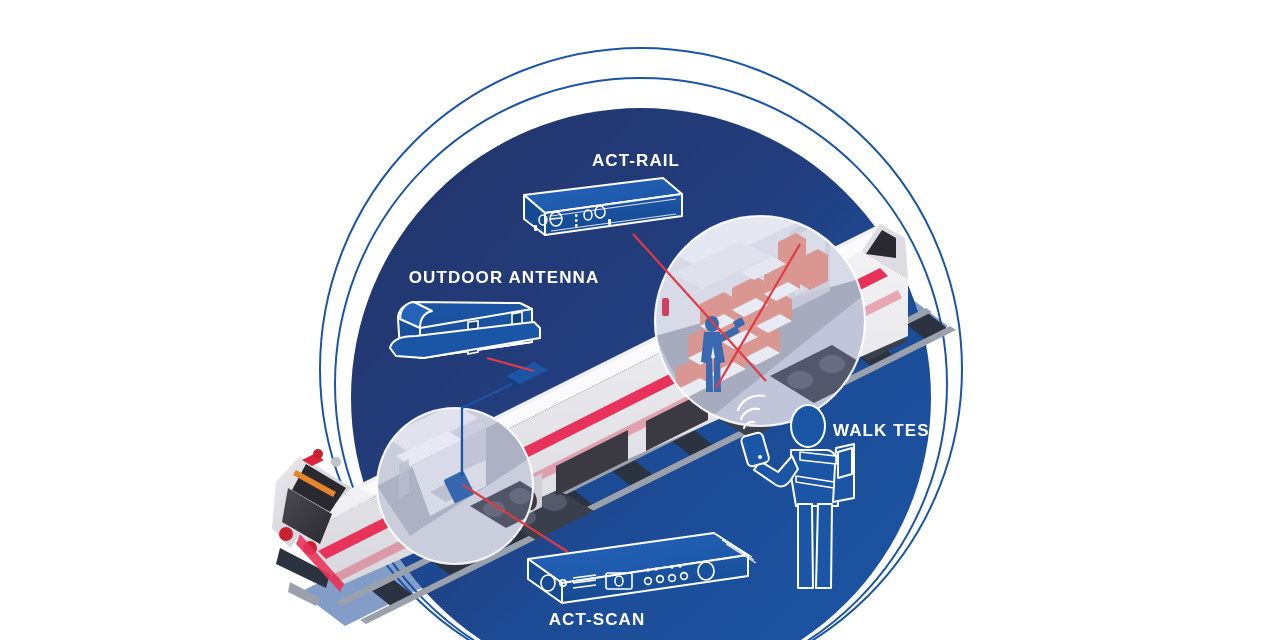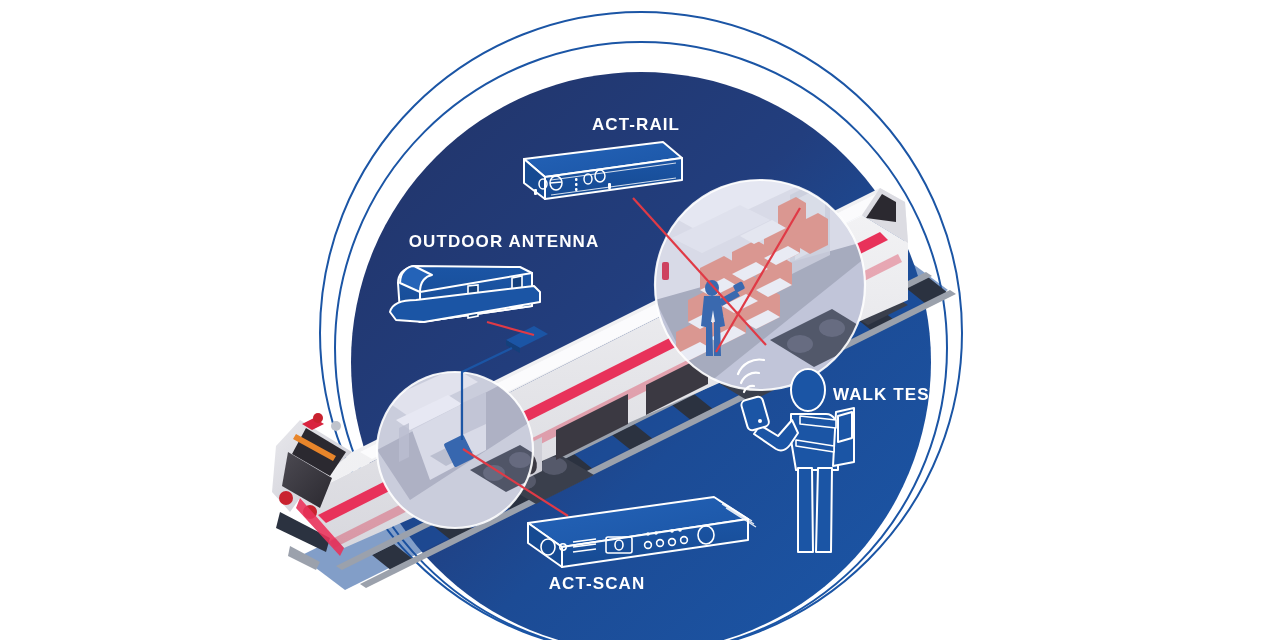--- a/index.html
+++ b/index.html
@@ -1,18 +1,18 @@
 <!DOCTYPE html>
 <html><head>
 <meta charset="utf-8">
 <title>ACT Rail Diagram</title>
 <style>
   html,body{margin:0;padding:0;background:#ffffff;}
   body{width:1280px;height:640px;overflow:hidden;font-family:"Liberation Sans",sans-serif;}
-  #stage{position:relative;width:1280px;height:560px;background:#ffffff;}
+  #stage{position:relative;width:1280px;height:560px;background:#ffffff;margin-top:36px;}
   #stage svg{display:block;}
   .lbl{font-family:"Liberation Sans",sans-serif;font-weight:bold;fill:#ffffff;letter-spacing:1.1px;}
 </style>
 </head>
 <body>
 
 <div id="stage">
 <svg width="1280" height="640" viewBox="0 0 1280 640" xmlns="http://www.w3.org/2000/svg">
 
   <defs>

